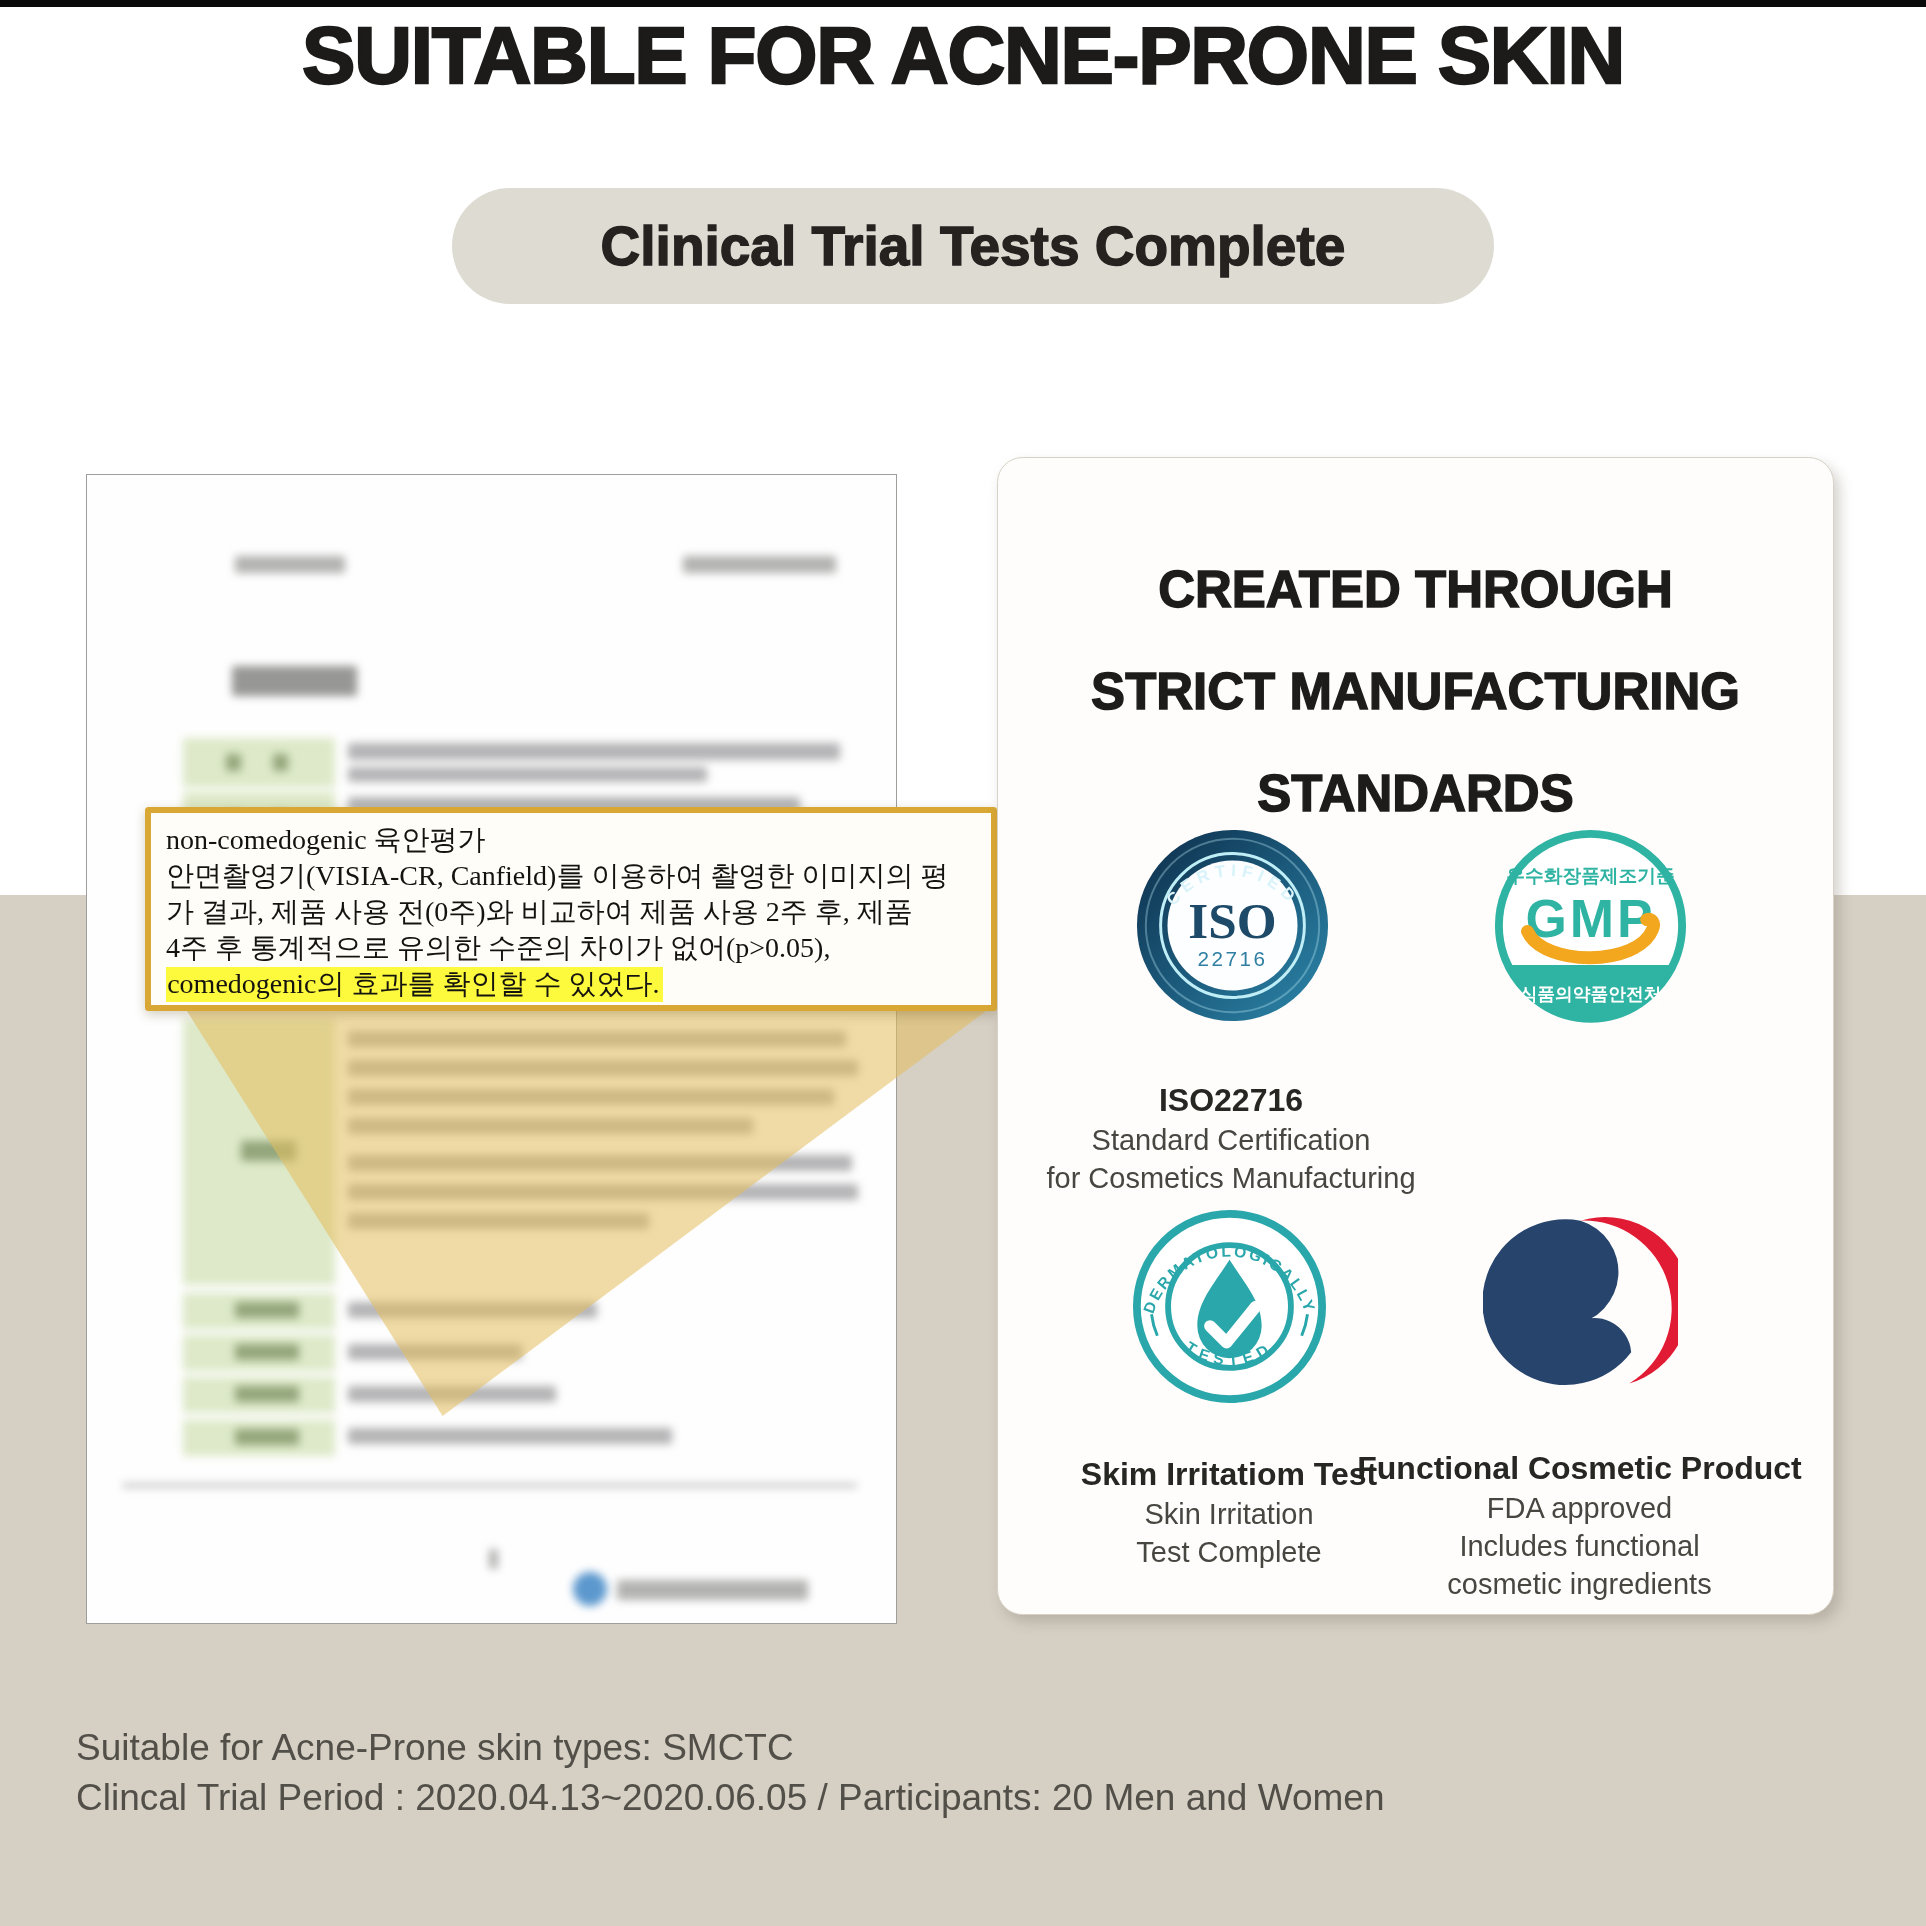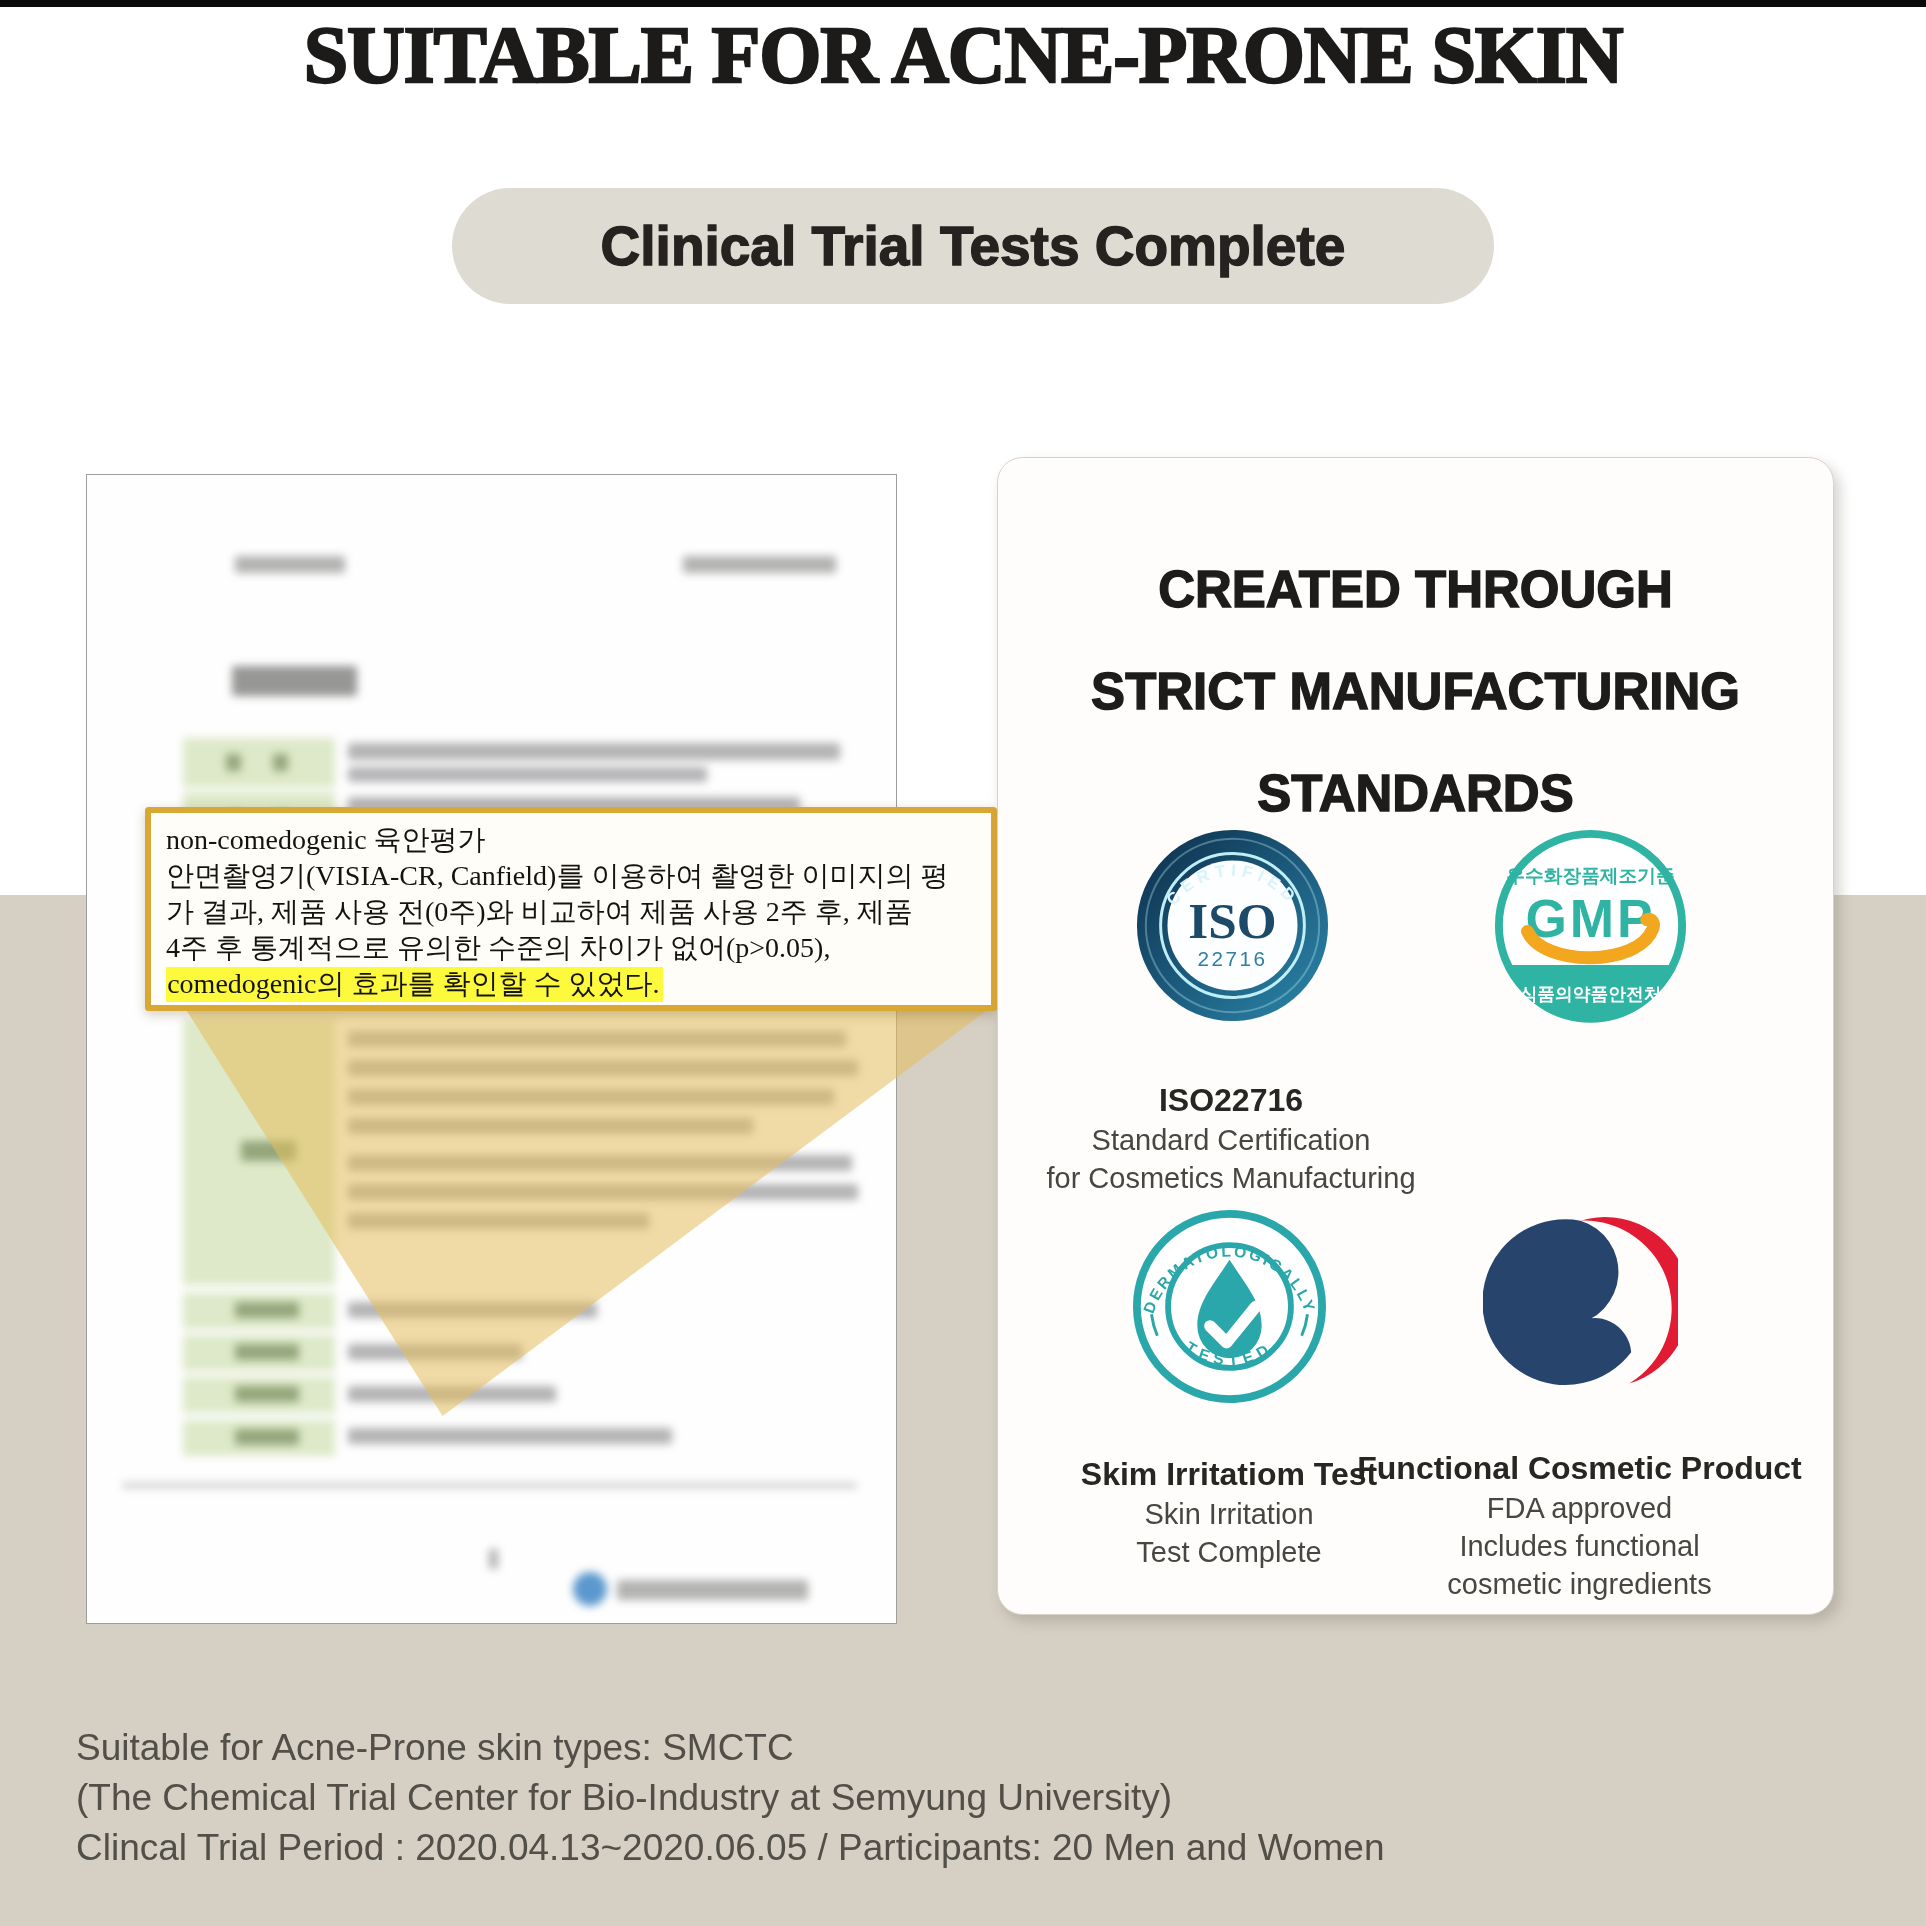--- a/index.html
+++ b/index.html
@@ -5,21 +5,21 @@
   html,body{margin:0;padding:0;background:#ffffff;}
   .canvas{position:relative;width:1926px;height:1926px;overflow:hidden;
           font-family:"Liberation Sans",sans-serif;background:var(--bg-top,#fff);}
   .abs{position:absolute;}
 
   .top-strip{left:0;top:0;width:100%;height:7px;background:#0a0a0a;}
   .bg-bottom{left:0;top:895px;width:100%;height:1031px;background:var(--bg-bottom,#d5cfc4);}
 
   .main-title{left:0;top:10.4px;width:100%;text-align:center;
     font-size:80px;font-weight:bold;color:var(--ink,#1c1b19);
-    letter-spacing:-1.2px;-webkit-text-stroke:2.3px var(--ink,#1c1b19);white-space:nowrap;font-family:Liberation Serif, serif;}
+    letter-spacing:-1.2px;-webkit-text-stroke:2.3px var(--ink,#1c1b19);white-space:nowrap;}
 
   .pill{left:452px;top:188px;width:1042px;height:116px;border-radius:64px;
     background:var(--pill-bg,#dedbd2);display:flex;align-items:center;justify-content:center;}
   .pill span{font-size:55px;font-weight:bold;color:#262220;-webkit-text-stroke:1.4px #262220;}
 
   
   .doc{left:86px;top:474px;width:811px;height:1150px;background:#fefefe;
     border:1.7px solid #9e9e9a;box-sizing:border-box;}
   .blur{filter:blur(4px);}
   .blob{position:absolute;background:#8a8a88;opacity:.65;border-radius:1.7px;}
@@ -210,18 +210,17 @@
   </svg>
   <div class="caption" style="left:1342px;top:1419px;width:475px;">
     <div class="cap-title">Functional Cosmetic Product</div>
     <div>FDA approved</div>
     <div>Includes functional</div>
     <div>cosmetic ingredients</div>
   </div>
 
   <div class="abs footer">
     <div>Suitable for Acne-Prone skin types: SMCTC</div>
-    <div>(The Chemical Trial Center for Bio-Industry at Semyung University)</div>
     <div>Clincal Trial Period : 2020.04.13~2020.06.05 / Participants: 20 Men and Women</div>
   </div>
 
 </div>
 
 
 </body></html>

